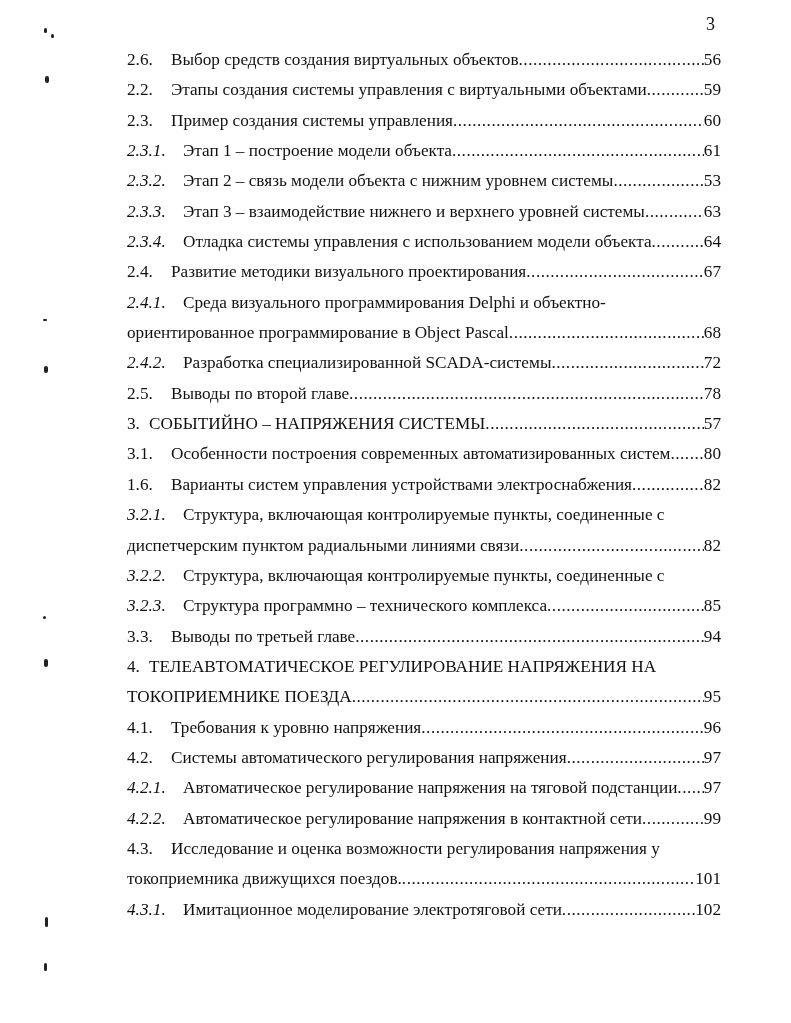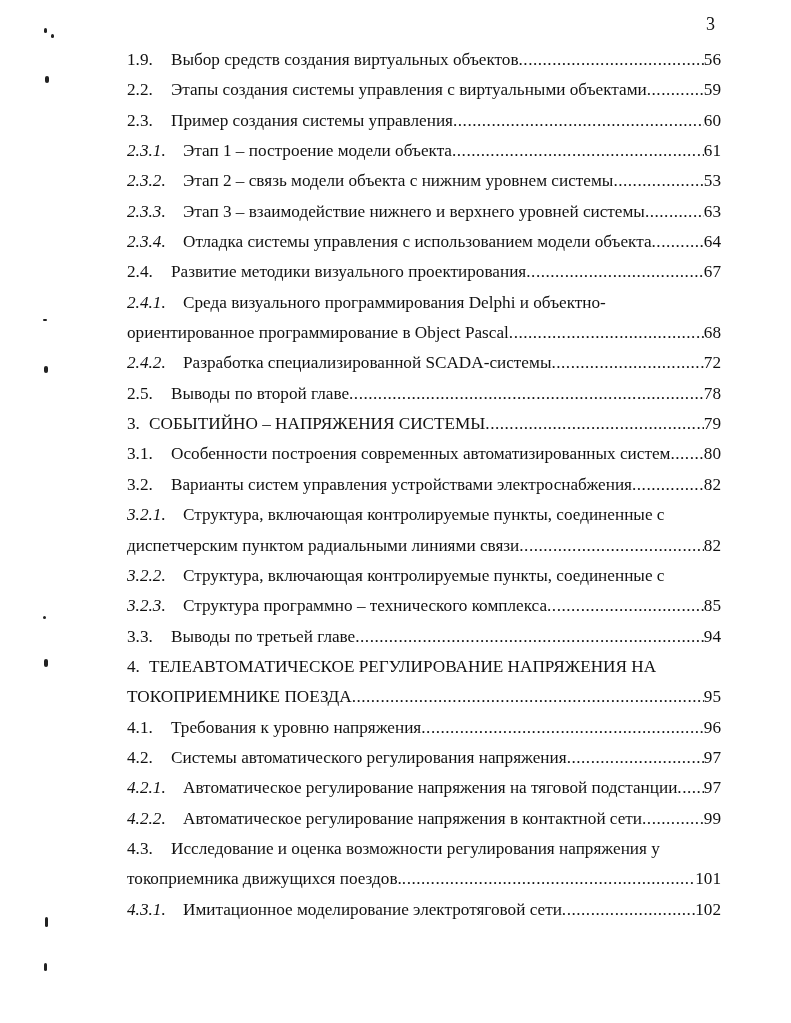--- a/index.html
+++ b/index.html
@@ -19,21 +19,21 @@
   .page { flex: 0 0 auto; }
   .speck { position: absolute; width: 4px; height: 6px; background: #222; border-radius: 2px; }
 </style>
 </head>
 <body>
 
 <div class="page-number">3</div>
 
 <div class="toc" id="toc">
     <div class="line">
-      <span class="num l1">1.9.</span>
+      <span class="num l1">2.6.</span>
       <span class="title">Выбор средств создания виртуальных объектов</span>
       <span class="dots"></span>
       <span class="page">56</span>
     </div>
     <div class="line">
       <span class="num l1">2.2.</span>
       <span class="title">Этапы создания системы управления с виртуальными объектами </span>
       <span class="dots"></span>
       <span class="page">59</span>
     </div>
@@ -92,30 +92,30 @@
     <div class="line">
       <span class="num l1">2.5.</span>
       <span class="title">Выводы по второй главе</span>
       <span class="dots"></span>
       <span class="page">78</span>
     </div>
     <div class="line">
       <span class="num l0">3.</span>
       <span class="title">СОБЫТИЙНО – НАПРЯЖЕНИЯ СИСТЕМЫ </span>
       <span class="dots"></span>
-      <span class="page">79</span>
+      <span class="page">57</span>
     </div>
     <div class="line">
       <span class="num l1">3.1.</span>
       <span class="title">Особенности построения современных автоматизированных систем</span>
       <span class="dots"></span>
       <span class="page">80</span>
     </div>
     <div class="line">
-      <span class="num l1">3.2.</span>
+      <span class="num l1">1.6.</span>
       <span class="title">Варианты систем управления устройствами электроснабжения</span>
       <span class="dots"></span>
       <span class="page">82</span>
     </div>
     <div class="line nodots">
       <span class="num l2">3.2.1.</span>
       <span class="title">Структура, включающая контролируемые пункты, соединенные с</span>
       <span class="page"></span>
     </div>
     <div class="line">

